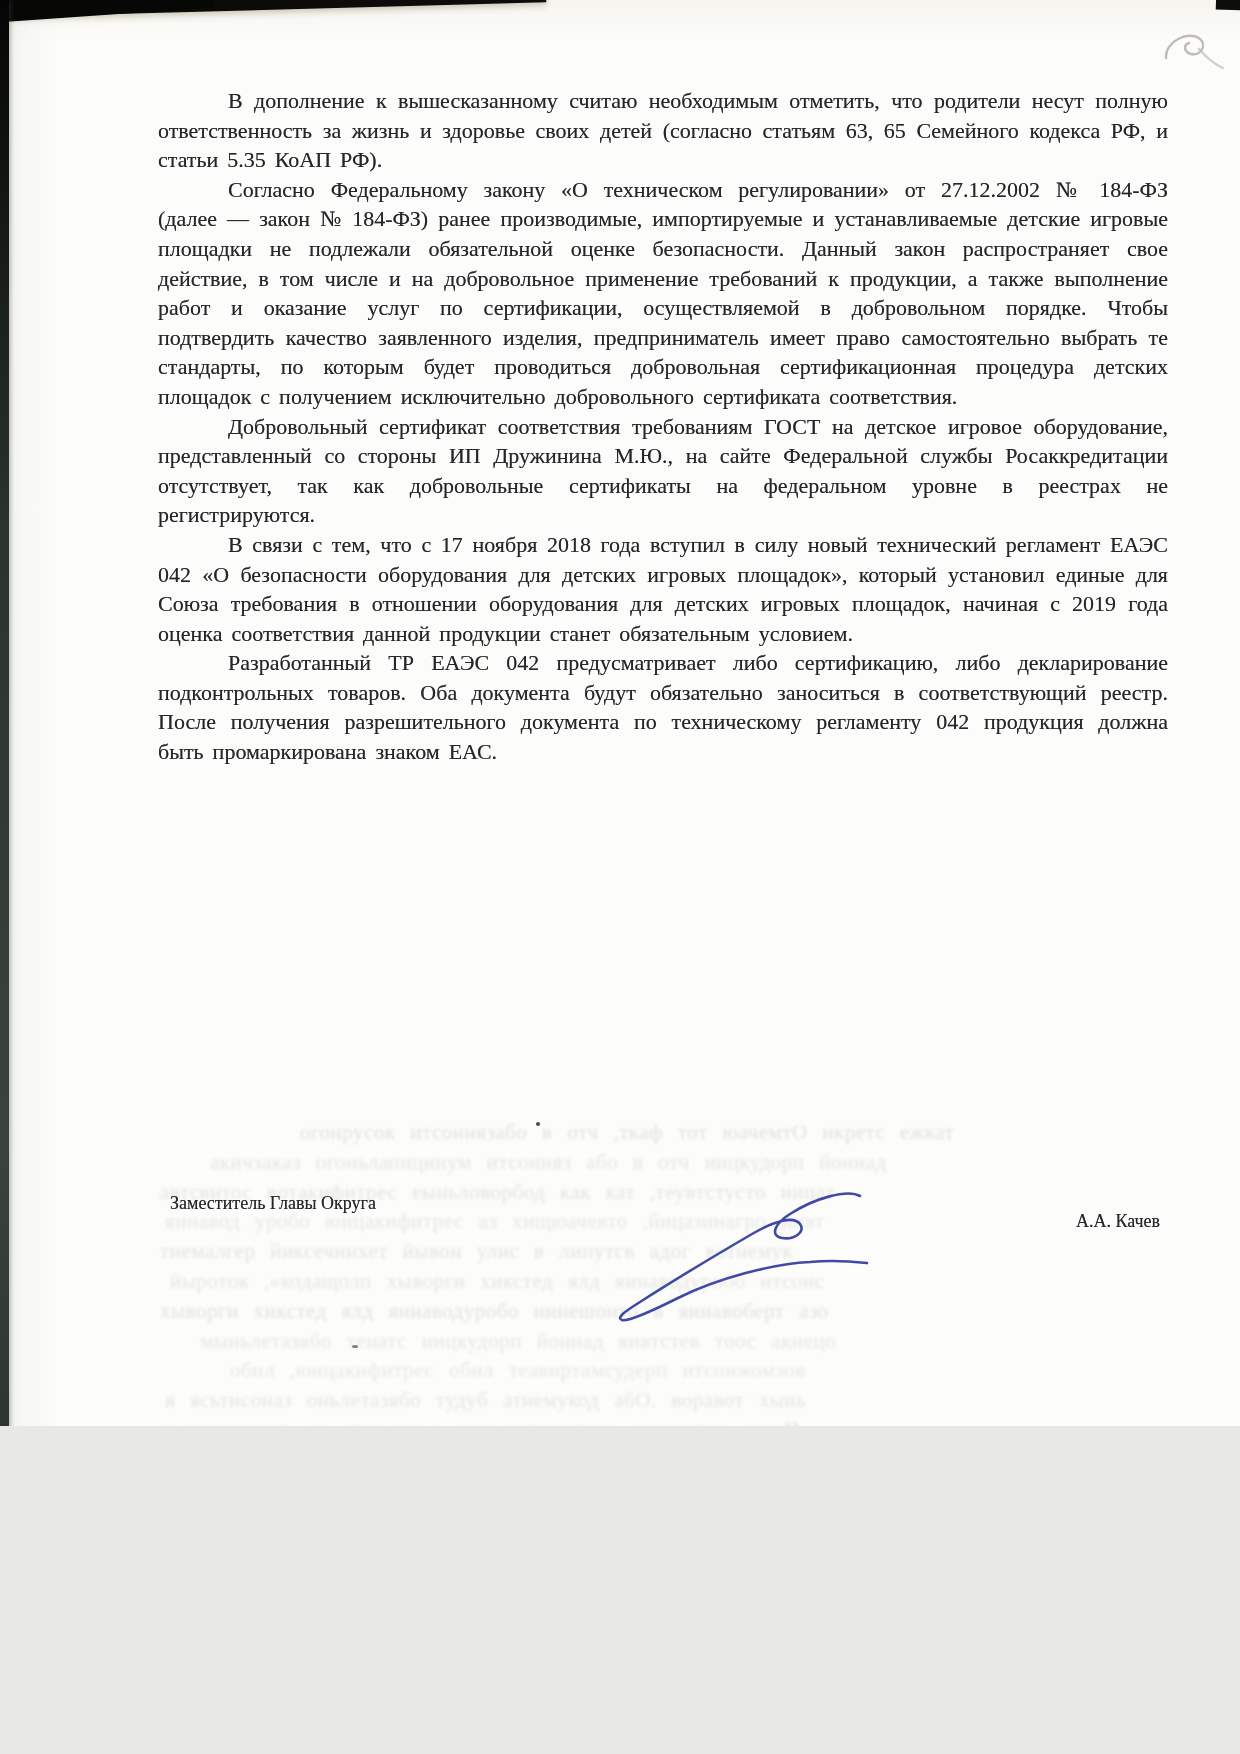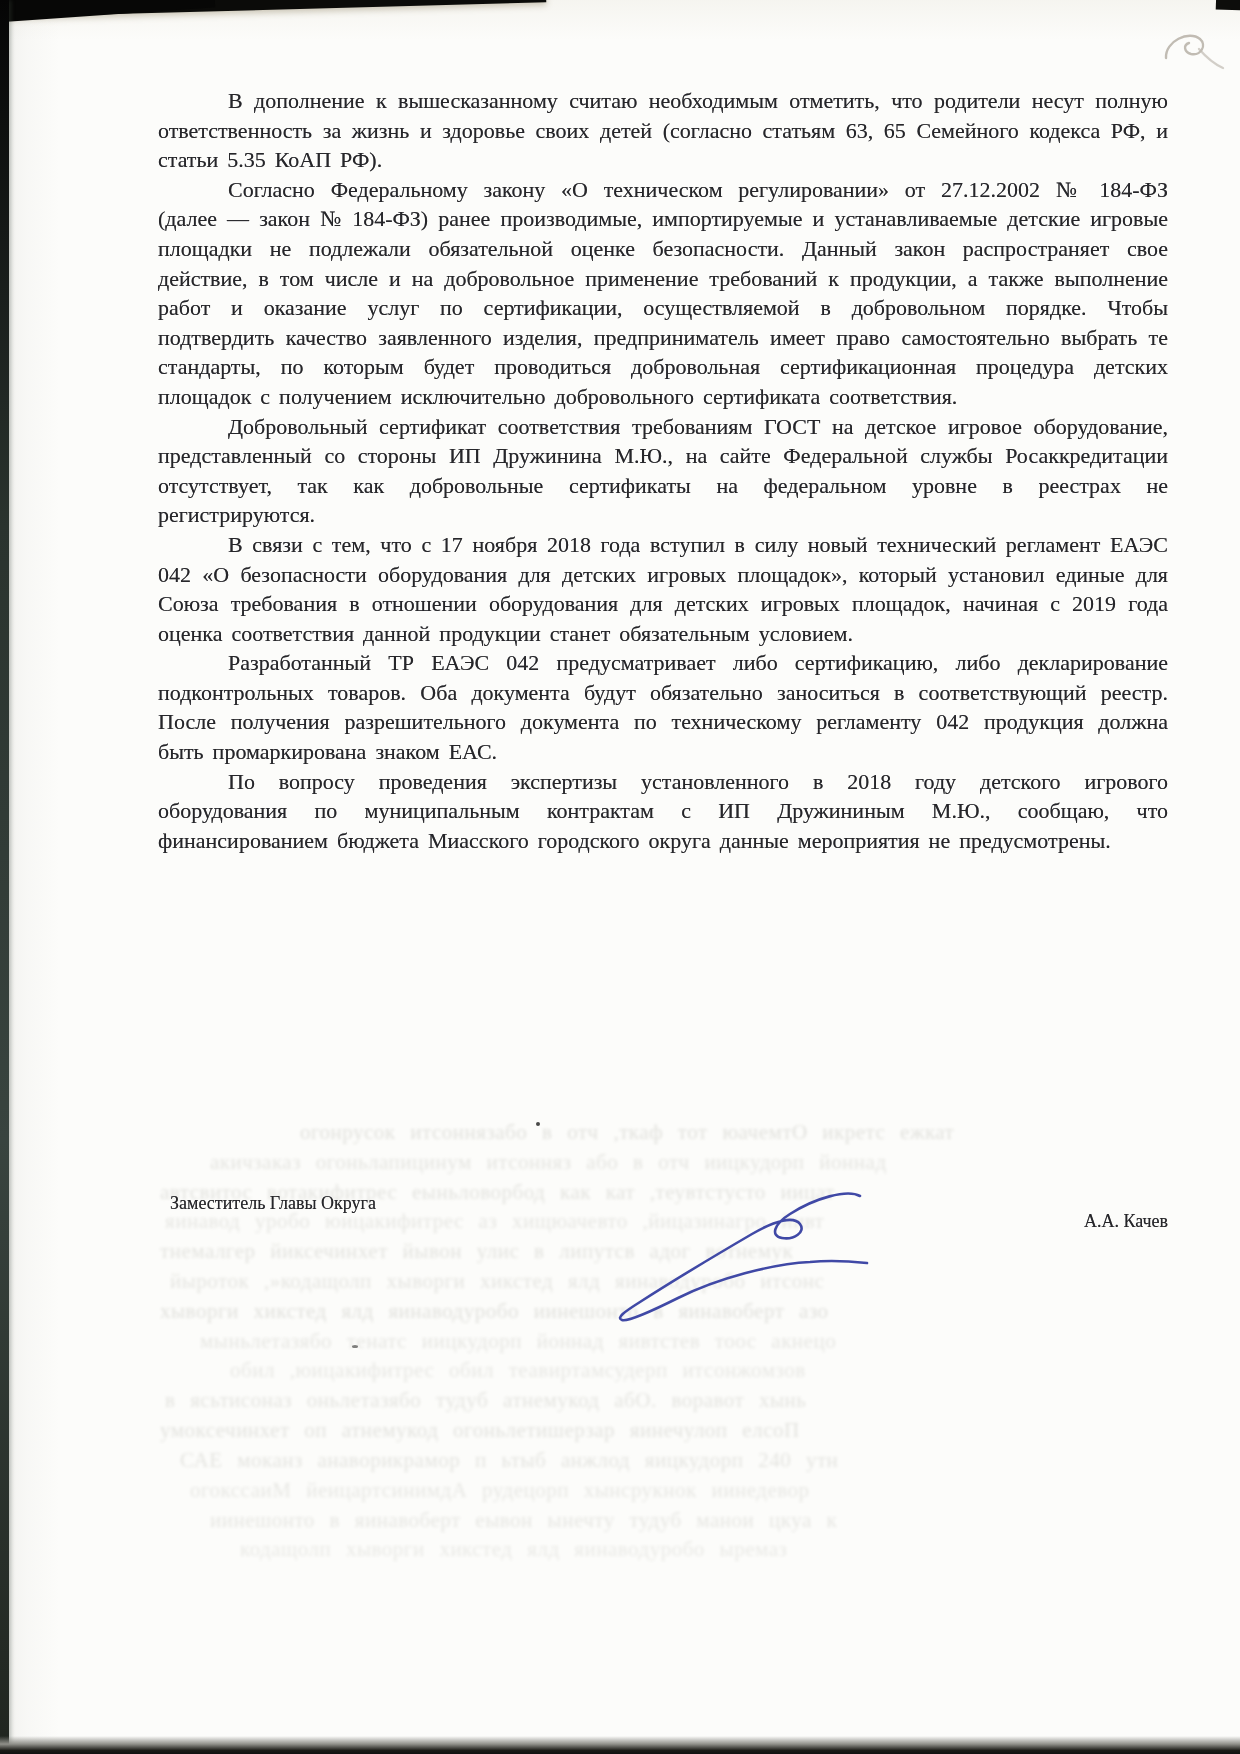--- a/index.html
+++ b/index.html
@@ -8,21 +8,21 @@
     --pen:#4049a6;
   }
   html,body{margin:0;padding:0;}
   body{
     width:1240px;height:1754px;
     background:#e8e8e4;
     font-family:"Liberation Serif","DejaVu Serif",serif;
   }
   .page{
     position:relative;
-    width:1240px;height:1754px;
+    width:1240px;height:1426px;
     background:
       linear-gradient(90deg, rgba(140,140,128,0.10) 0px, rgba(140,140,128,0.04) 26px, rgba(0,0,0,0) 60px),
       linear-gradient(180deg, rgba(190,180,150,0.10) 0px, rgba(0,0,0,0) 40px),
       var(--paper);
     overflow:hidden;
   }
 
   
   .edge-left{
     position:absolute;left:0;top:0;width:9px;height:1754px;
@@ -58,21 +58,21 @@
   .letter-body p{margin:0;text-indent:70px;}
 
   
   .signoff{
     position:absolute;left:170px;top:1185px;width:998px;height:90px;
     font-size:18px;color:var(--ink-text);line-height:36px;
     text-shadow:0 0 .5px rgba(30,30,35,.55);
   }
   .signoff .pos{white-space:nowrap;}
   .signer-name{
-    position:absolute;right:0;top:18px;white-space:nowrap;
+    position:absolute;right:8px;top:18px;white-space:nowrap;
   }
   .signature-svg{
     position:absolute;left:595px;top:1180px;width:290px;height:150px;
   }
   .signature-svg path{
     fill:none;stroke:var(--pen);stroke-width:2.6;
     stroke-linecap:round;stroke-linejoin:round;
   }
   .pencil-mark-svg{
     position:absolute;left:1156px;top:26px;width:72px;height:52px;opacity:.85;
@@ -131,21 +131,20 @@
     <path d="M 10 32 C 9 15, 33 4, 44 13 C 51 19, 45 30, 35 28 C 28 26, 27 19, 33 17"></path>
     <path d="M 43 23 C 50 31, 58 38, 67 42" opacity=".7"></path>
   </svg>
 
   <div class="letter-body">
     <p>В дополнение к вышесказанному считаю необходимым отметить, что родители несут полную ответственность за жизнь и здоровье своих детей (согласно статьям 63, 65 Семейного кодекса РФ, и статьи 5.35 КоАП РФ).</p>
     <p>Согласно Федеральному закону «О техническом регулировании» от 27.12.2002 № 184-ФЗ (далее — закон № 184-ФЗ) ранее производимые, импортируемые и устанавливаемые детские игровые площадки не подлежали обязательной оценке безопасности. Данный закон распространяет свое действие, в том числе и на добровольное применение требований к продукции, а также выполнение работ и оказание услуг по сертификации, осуществляемой в добровольном порядке. Чтобы подтвердить качество заявленного изделия, предприниматель имеет право самостоятельно выбрать те стандарты, по которым будет проводиться добровольная сертификационная процедура детских площадок с получением исключительно добровольного сертификата соответствия.</p>
     <p>Добровольный сертификат соответствия требованиям ГОСТ на детское игровое оборудование, представленный со стороны ИП Дружинина М.Ю., на сайте Федеральной службы Росаккредитации отсутствует, так как добровольные сертификаты на федеральном уровне в реестрах не регистрируются.</p>
     <p>В связи с тем, что с 17 ноября 2018 года вступил в силу новый технический регламент ЕАЭС 042 «О безопасности оборудования для детских игровых площадок», который установил единые для Союза требования в отношении оборудования для детских игровых площадок, начиная с 2019 года оценка соответствия данной продукции станет обязательным условием.</p>
     <p>Разработанный ТР ЕАЭС 042 предусматривает либо сертификацию, либо декларирование подконтрольных товаров. Оба документа будут обязательно заноситься в соответствующий реестр. После получения разрешительного документа по техническому регламенту 042 продукция должна быть промаркирована знаком ЕАС.</p>
-    <p>По вопросу проведения экспертизы установленного в 2018 году детского игрового оборудования по муниципальным контрактам с ИП Дружининым М.Ю., сообщаю, что финансированием бюджета Миасского городского округа данные мероприятия не предусмотрены.</p>
   </div>
 
   <div class="signoff">
     <div class="pos">Заместитель Главы Округа</div>
     <div class="signer-name">А.А. Качев</div>
   </div>
 
   <svg class="signature-svg" viewBox="0 0 290 150">
     <path d="M 265 16
              C 252 9, 220 18, 195 34

